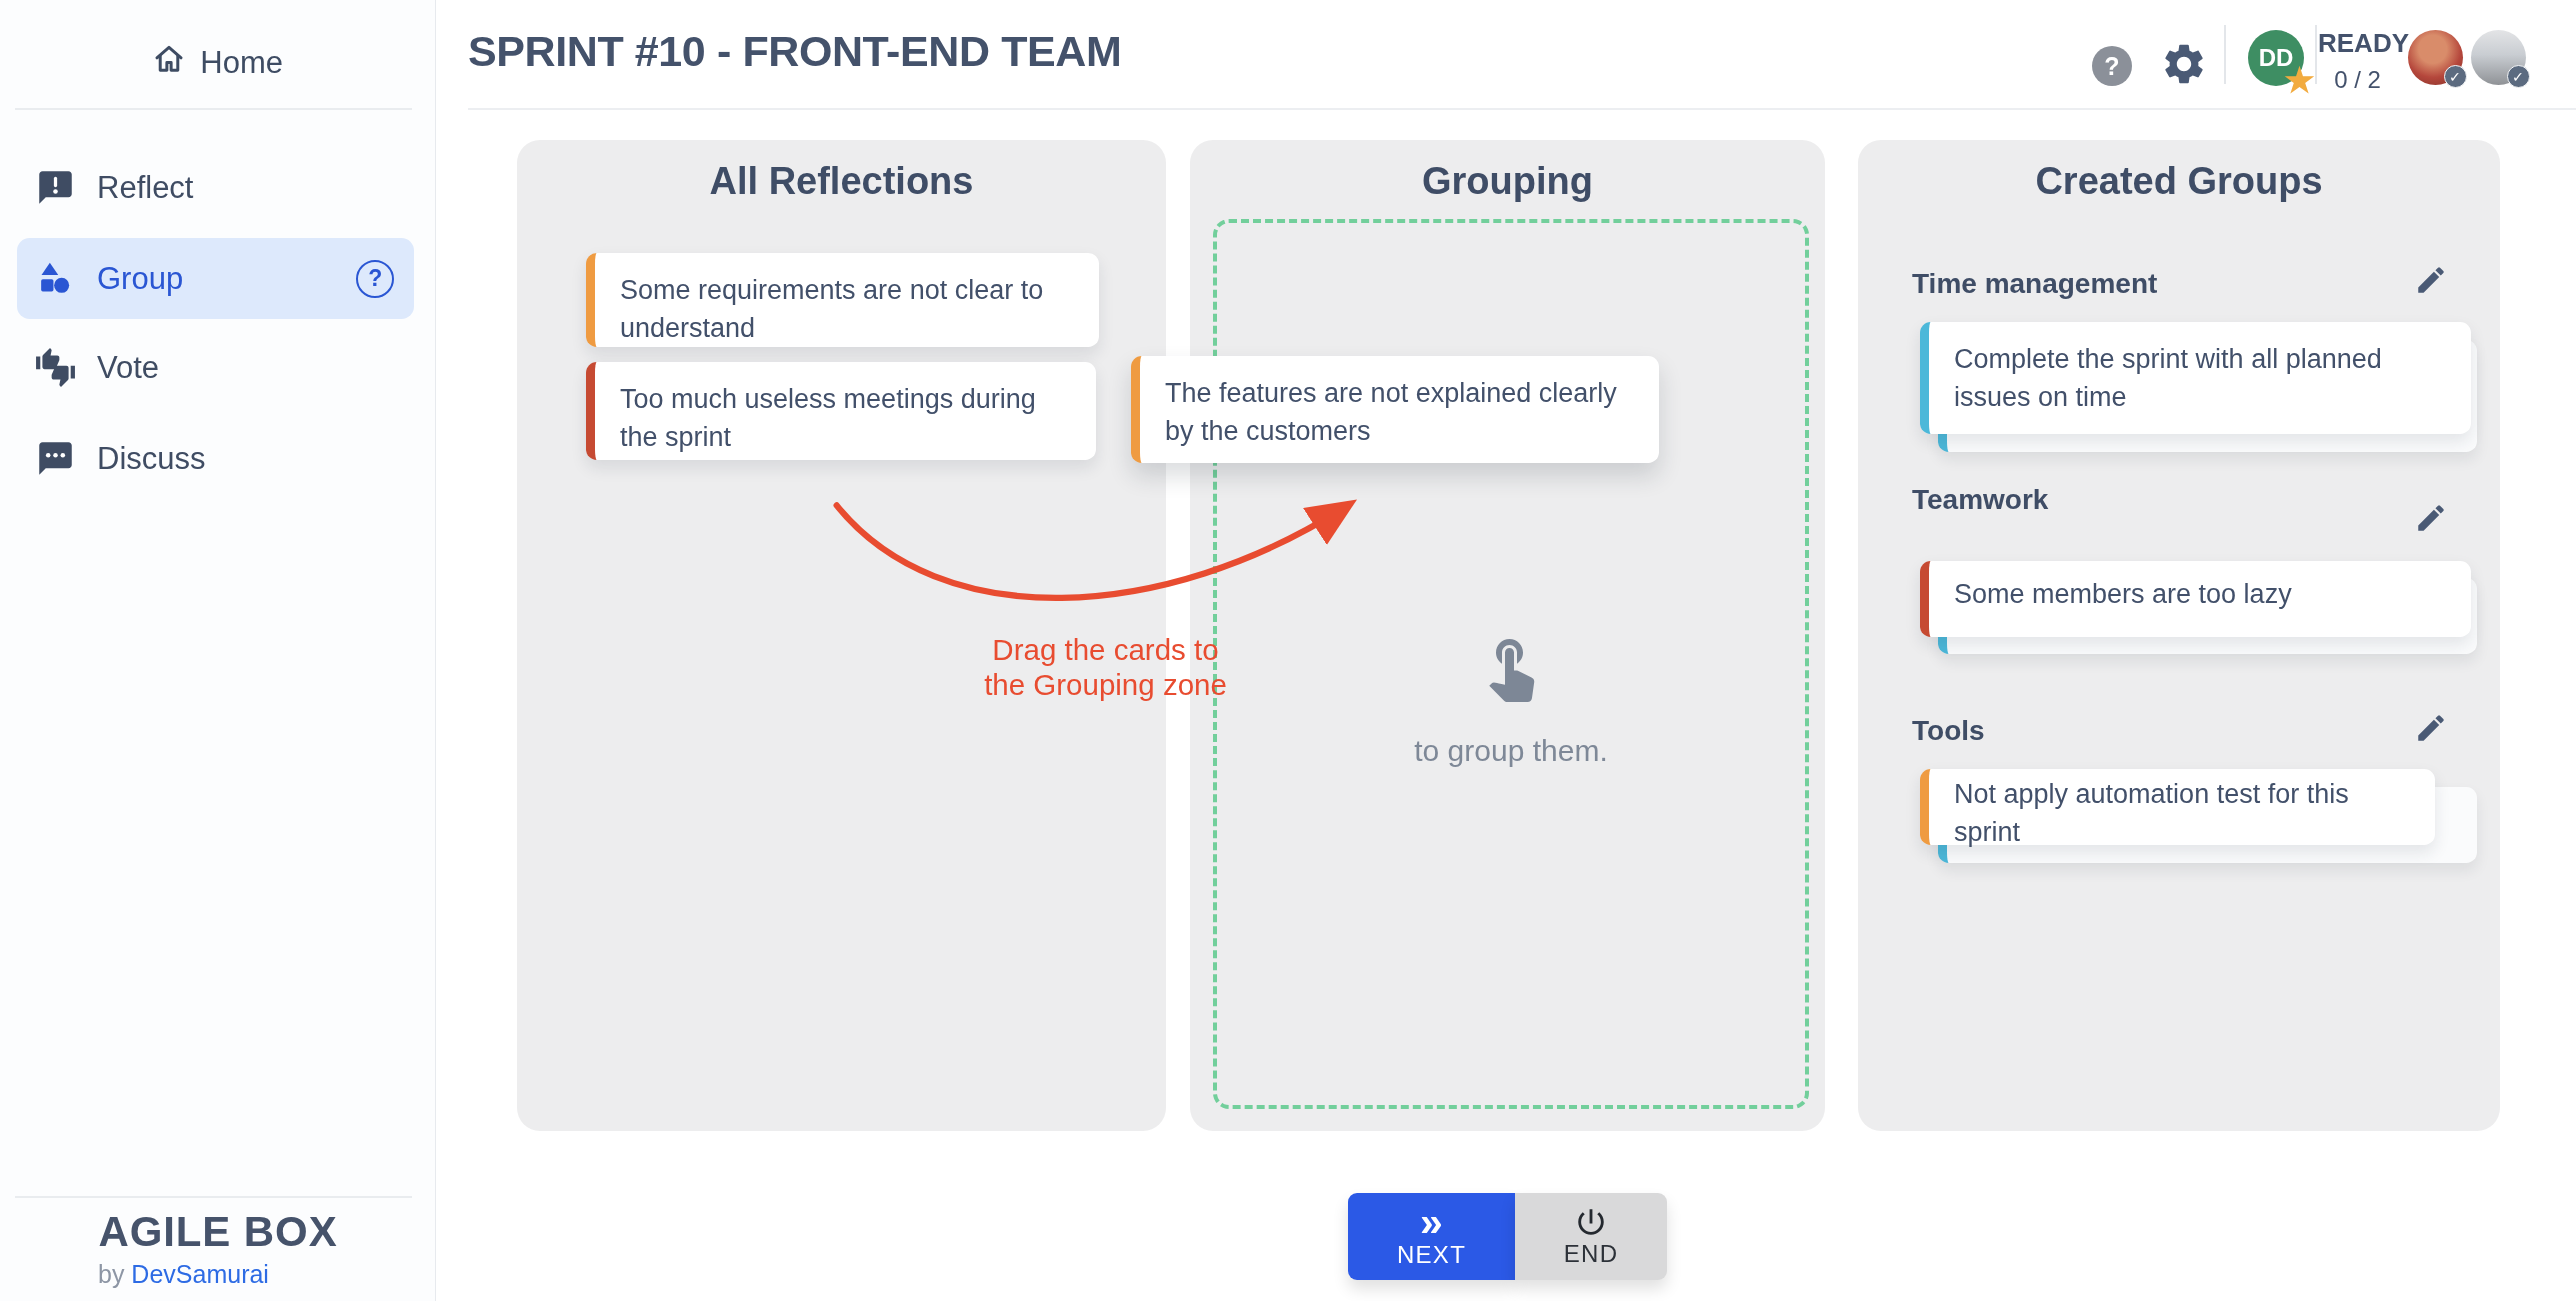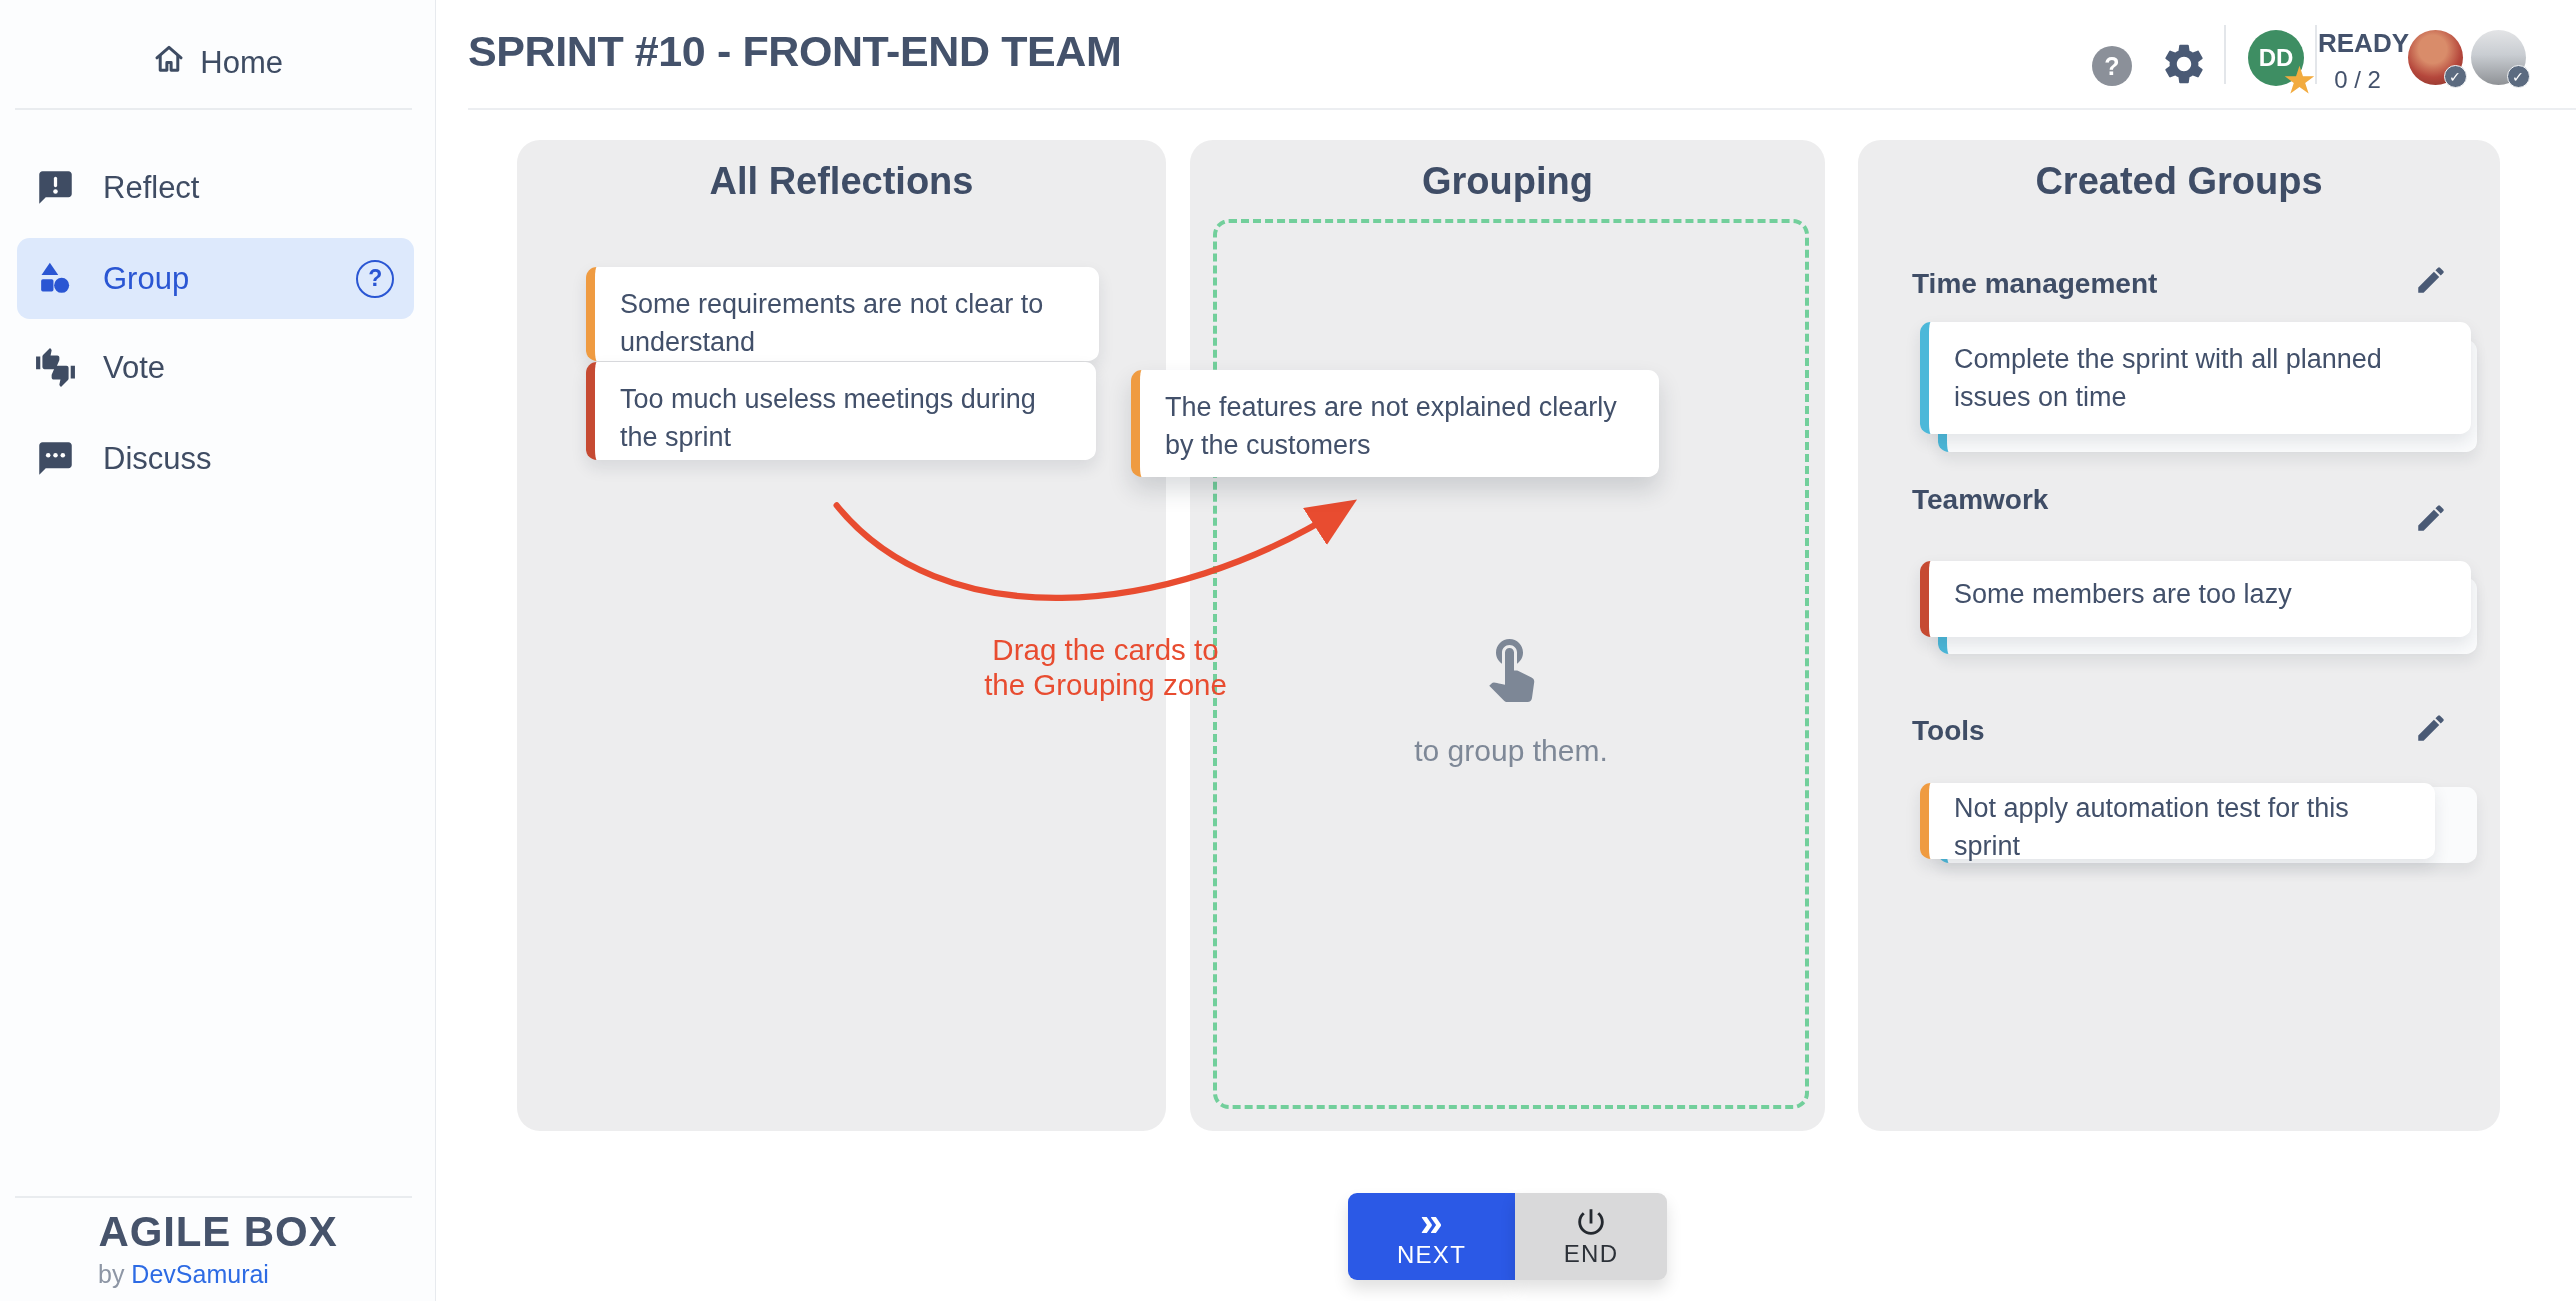--- a/index.html
+++ b/index.html
@@ -9,21 +9,21 @@
     font-family:"Liberation Sans", sans-serif; color:#3e4c63; background:#ffffff;
   }
   
   .sidebar { position:absolute; left:0; top:0; width:436px; height:1302px;
     background:#fcfdfe; border-right:1.8px solid #e7eaee; }
   .home-row { position:absolute; left:0; top:34px; width:100%; height:57px;
     display:flex; align-items:center; justify-content:center; gap:14.3px;
     font-size:31px; color:#3e4c63; cursor:pointer; }
   .side-divider { position:absolute; left:15px; right:23px; height:1.8px; background:#e9ecef; }
   .menu-item { position:absolute; left:17px; width:397px; height:81px;
-    display:flex; align-items:center; gap:27px; padding-left:18px;
+    display:flex; align-items:center; gap:21px; padding-left:18px;
     font-size:31px; color:#3f4c63; border-radius:12.5px; cursor:pointer; }
   .menu-item .mi-icon { width:41px; height:41px; flex:0 0 41px; display:flex; align-items:center; justify-content:center; }
   .menu-item.active { background:#dde9fc; color:#2a56d3; }
   .group-help { position:absolute; right:19.7px; top:50%; transform:translateY(-50%);
     width:38px; height:38px; border:2.7px solid #2a56d3; border-radius:50%;
     color:#2a56d3; font-size:23px; font-weight:bold; display:flex; align-items:center; justify-content:center; }
   .logo-block { position:absolute; left:0; top:1208px; width:436px; text-align:center; }
   .logo-title { font-size:42px; font-weight:bold; color:#46536b; letter-spacing:0.9px; }
   .logo-byline { margin-top:3.6px; font-size:25px; padding-left:98px; text-align:left; }
   .logo-by { color:#8d96a5; }
@@ -56,21 +56,21 @@
   .panel-2 { left:1190px; width:635px; }
   .panel-3 { left:1858px; width:642px; }
   .panel-title { position:absolute; top:19.7px; left:0; width:100%; text-align:center;
     font-size:38px; font-weight:bold; color:#3f4d66; }
   
   .card { position:absolute; background:#ffffff; border-radius:10.7px;
     border-left:9.8px solid #ef9b41; box-shadow:0 7.2px 16px rgba(31,41,55,.10);
     padding:18px 16px 16px 25px; font-size:27px; line-height:38px; color:#42506a; cursor:grab; }
   .card.red { border-left-color:#c64a32; }
   .card.cyan { border-left-color:#4cb8d9; }
-  .card.orange { border-left-color:#ef9b41;margin-top:14px; }
+  .card.orange { border-left-color:#ef9b41; }
   .card-stack { position:absolute; background:#fafbfc; border-radius:10.7px;
     border-left:9.8px solid #4cb8d9; box-shadow:0 7.2px 14.3px rgba(31,41,55,.08); }
   
   .dropzone { position:absolute; left:23px; top:79px; width:596px; height:890px;
     border:4.5px dashed #72cf9b; border-radius:16px; }
   .touch-icon { position:absolute; left:50%; top:407px; transform:translateX(-50%);
     width:72px; height:72px; }
   .drop-text { position:absolute; left:0; top:508px; width:100%; text-align:center;
     font-size:30px; line-height:39px; color:#7e8897; }
   .drop-note { position:absolute; left:0; top:598px; width:100%; text-align:center;

